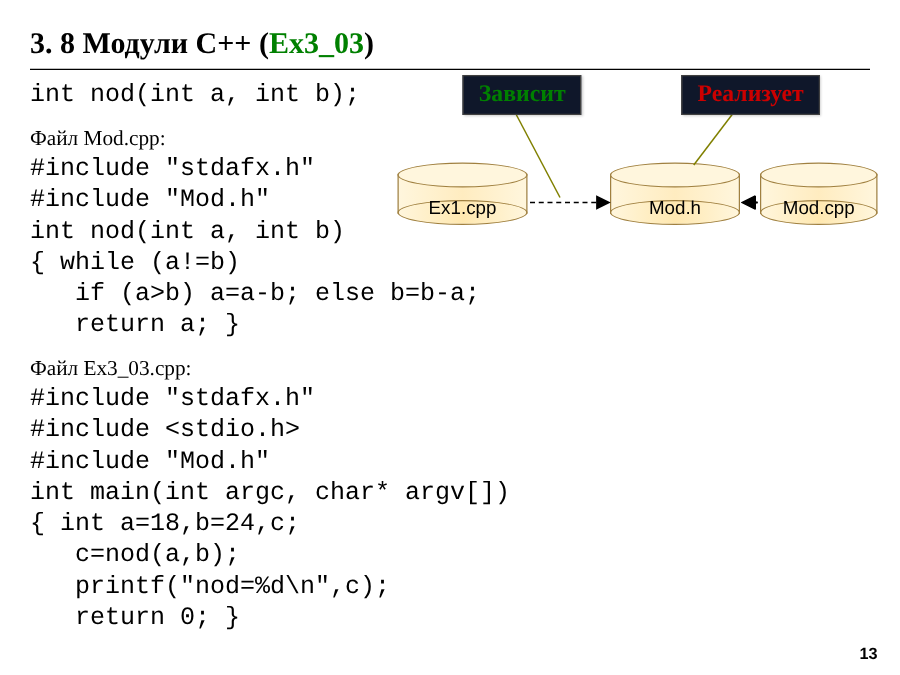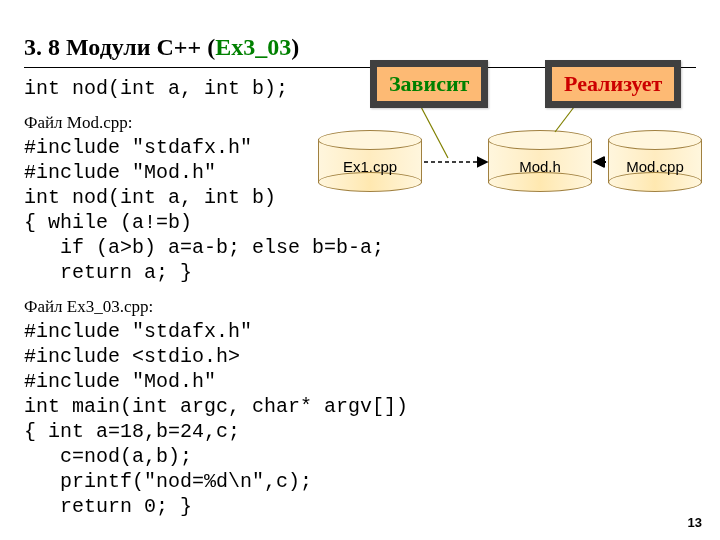--- a/index.html
+++ b/index.html
@@ -12,21 +12,21 @@
     position: relative;
     overflow: hidden;
   }
   .slide {
     padding: 18px 24px 0 24px;
     position: relative;
   }
   .title {
     font-size: 24px;
     font-weight: bold;
-    margin: 16px 0 2px 0;
+    margin: 4px 0 2px 0;
   }
   .title .ex {
     color: #008000;
   }
   .hr {
     border: none;
     border-top: 1.5px solid #000;
     margin: 6px 0 8px 0;
   }
   .label {
@@ -38,34 +38,34 @@
     font-family: "Courier New", monospace;
     font-size: 20px;
     white-space: pre;
     line-height: 1.25;
   }
   .block {
     margin-bottom: 12px;
   }
   .callout {
     position: absolute;
-    background: #fdba74;
-    border: 7px solid #404040;
+    background: #0f172a;
+    border: 1px solid #404040;
     padding: 4px 12px;
-    font-size: 22px;
+    font-size: 19px;
     font-family: "Times New Roman", serif;
     box-shadow: 1px 1px 2px rgba(0,0,0,0.2);
     z-index: 5;
   }
   .callout.red { color: #cc0000; font-weight: bold; text-align: right; }
   .callout.green { color: #008000; font-weight: bold; }
   .cylinder {
     position: absolute;
     width: 104px;
-    height: 62px;
+    height: 50px;
     z-index: 2;
   }
   .cyl-body {
     position: absolute;
     left: 0; right: 0;
     top: 9px; bottom: 9px;
     background: linear-gradient(to right, #fff6dd 0%, #ffecc0 50%, #fff6dd 100%);
     border-left: 1px solid #a08040;
     border-right: 1px solid #a08040;
   }

